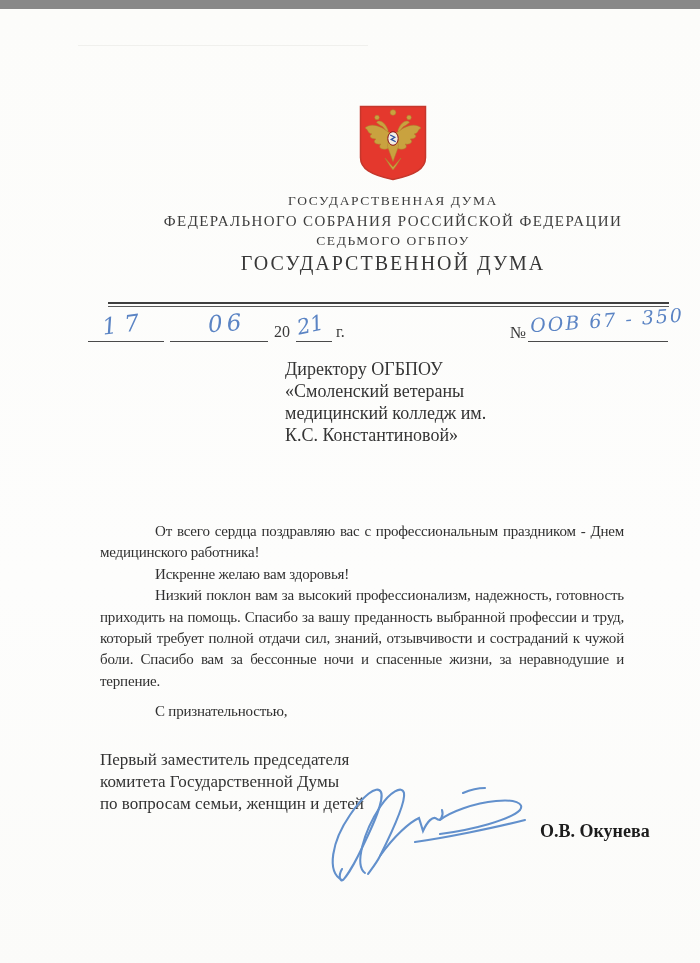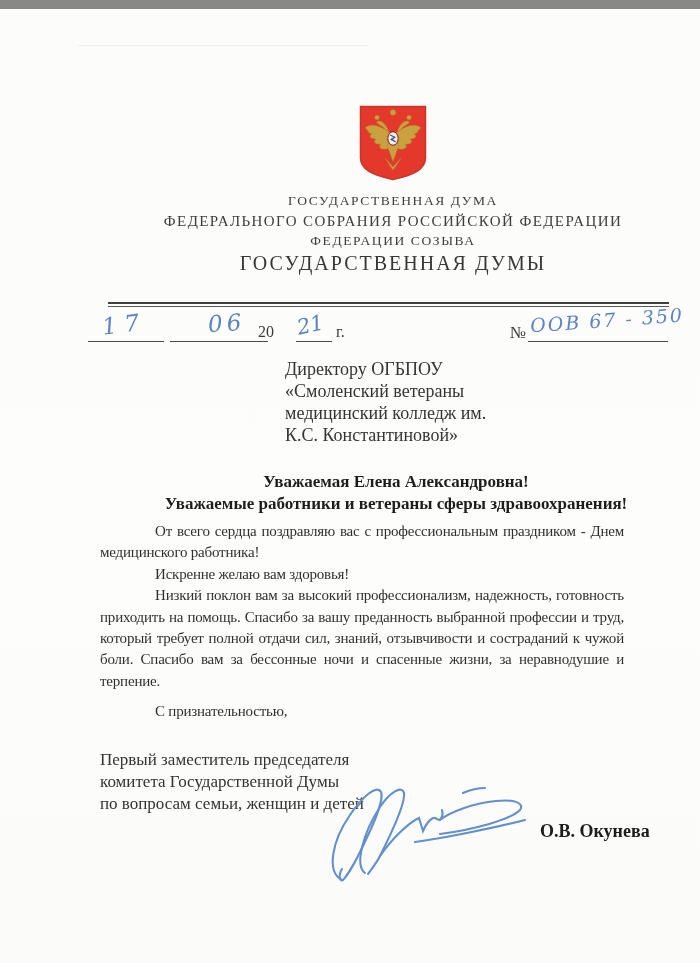--- a/index.html
+++ b/index.html
@@ -21,21 +21,21 @@
           border-top:2px solid #3f3f3f; border-bottom:1px solid #5a5a5a; }
 
   
   .dateline { position:absolute; left:0; top:300px; width:700px; height:45px; font-size:16px; color:#3a3a3a; }
   .blank { position:absolute; border-bottom:1px solid #4a4a4a; height:32px; }
   .b-day   { left:88px;  width:76px; }
   .b-month { left:170px; width:98px; }
   .b-year  { left:296px; width:36px; }
   .b-num   { left:528px; width:140px; }
   .printed { position:absolute; top:14px; }
-  .p-20 { left:258px; }
+  .p-20 { left:274px; }
   .p-g  { left:336px; }
   .p-no { left:510px; font-size:17px; }
   .ink { font-family:"DejaVu Serif", serif; font-style:italic; color:#5b84c4; }
   .hw { position:absolute; }
   .hw-day   { left:102px; top:2px;  font-size:23px; letter-spacing:8px; transform:rotate(-7deg); }
   .hw-month { left:208px; top:1px;  font-size:23px; letter-spacing:4px; transform:rotate(-4deg); }
   .hw-year  { left:297px; top:4px;  font-size:21px; transform:rotate(-12deg); }
   .hw-num   { left:530px; top:0px;  font-size:19px; letter-spacing:2px; transform:rotate(-4deg); white-space:nowrap; }
 
   
@@ -80,22 +80,22 @@
       <path d="M31.5,27.5 h7 l2,14 -5.5,15 -5.5,-15 z"></path>
       <path d="M27,53 l8,9 8,-9 -5,8 -3,4 -3,-4 z"></path>
     </g>
     <ellipse cx="35" cy="33.5" rx="5.2" ry="6.8" fill="#f2eee4" stroke="#8a1014" stroke-width="1"></ellipse>
     <path d="M32.2,30 l4.5,2.2 -3.5,2.2 4.5,2.4" stroke="#2c4f9d" stroke-width="1.3" fill="none"></path>
   </svg>
 
   <div class="letterhead">
     <div class="org1">ГОСУДАРСТВЕННАЯ ДУМА</div>
     <div class="org2">ФЕДЕРАЛЬНОГО СОБРАНИЯ РОССИЙСКОЙ ФЕДЕРАЦИИ</div>
-    <div class="org3">ФЕДЕРАЦИИ СОЗЫВА</div>
-    <div class="role2">ГОСУДАРСТВЕННАЯ ДУМЫ</div>
+    <div class="org3">СЕДЬМОГО ОГБПОУ</div>
+    <div class="role2">ГОСУДАРСТВЕННОЙ ДУМА</div>
   </div>
 
   <div class="rule"></div>
 
   <div class="dateline">
     <span class="blank b-day"></span>
     <span class="blank b-month"></span>
     <span class="blank b-year"></span>
     <span class="blank b-num"></span>
 
@@ -109,24 +109,20 @@
     <span class="hw ink hw-num">ООВ 67 - 350</span>
   </div>
 
   <div class="recipient">
     <div>Директору ОГБПОУ</div>
     <div>«Смоленский ветераны</div>
     <div>медицинский колледж им.</div>
     <div>К.С. Константиновой»</div>
   </div>
 
-  <div class="salutation">
-    <div>Уважаемая Елена Александровна!</div>
-    <div>Уважаемые работники и ветераны сферы здравоохранения!</div>
-  </div>
 
   <div class="body-text">
     <p>От всего сердца поздравляю вас с профессиональным праздником - Днем медицинского работника!</p>
     <p>Искренне желаю вам здоровья!</p>
     <p>Низкий поклон вам за высокий профессионализм, надежность, готовность приходить на помощь. Спасибо за вашу преданность выбранной профессии и труд, который требует полной отдачи сил, знаний, отзывчивости и состраданий к чужой боли. Спасибо вам за бессонные ночи и спасенные жизни, за неравнодушие и терпение.</p>
     <p class="valediction">С признательностью,</p>
   </div>
 
   <div class="position-block">
     <div>Первый заместитель председателя</div>

